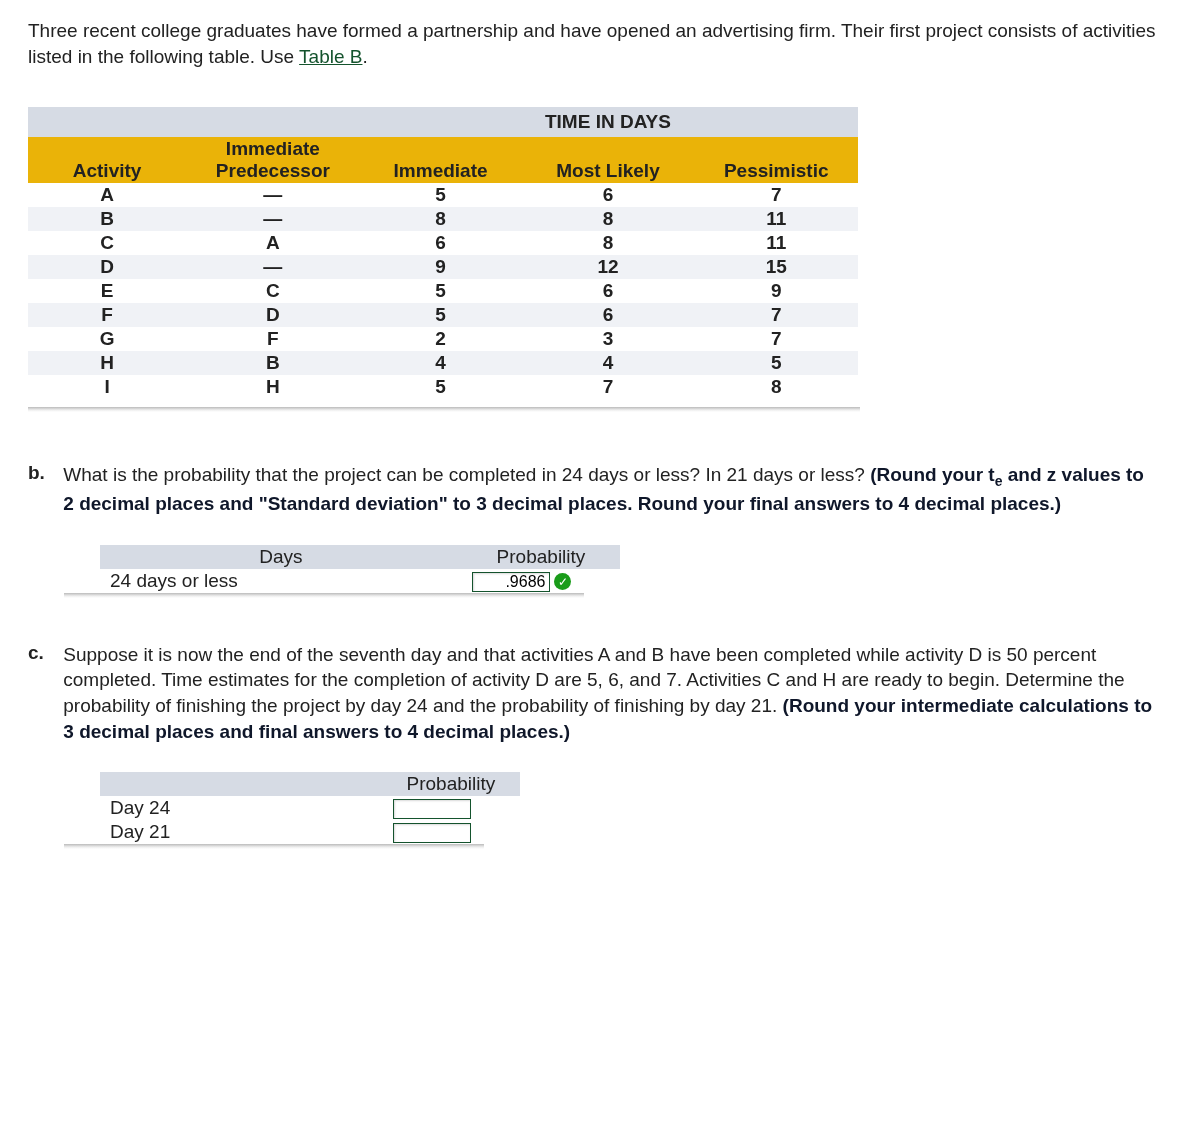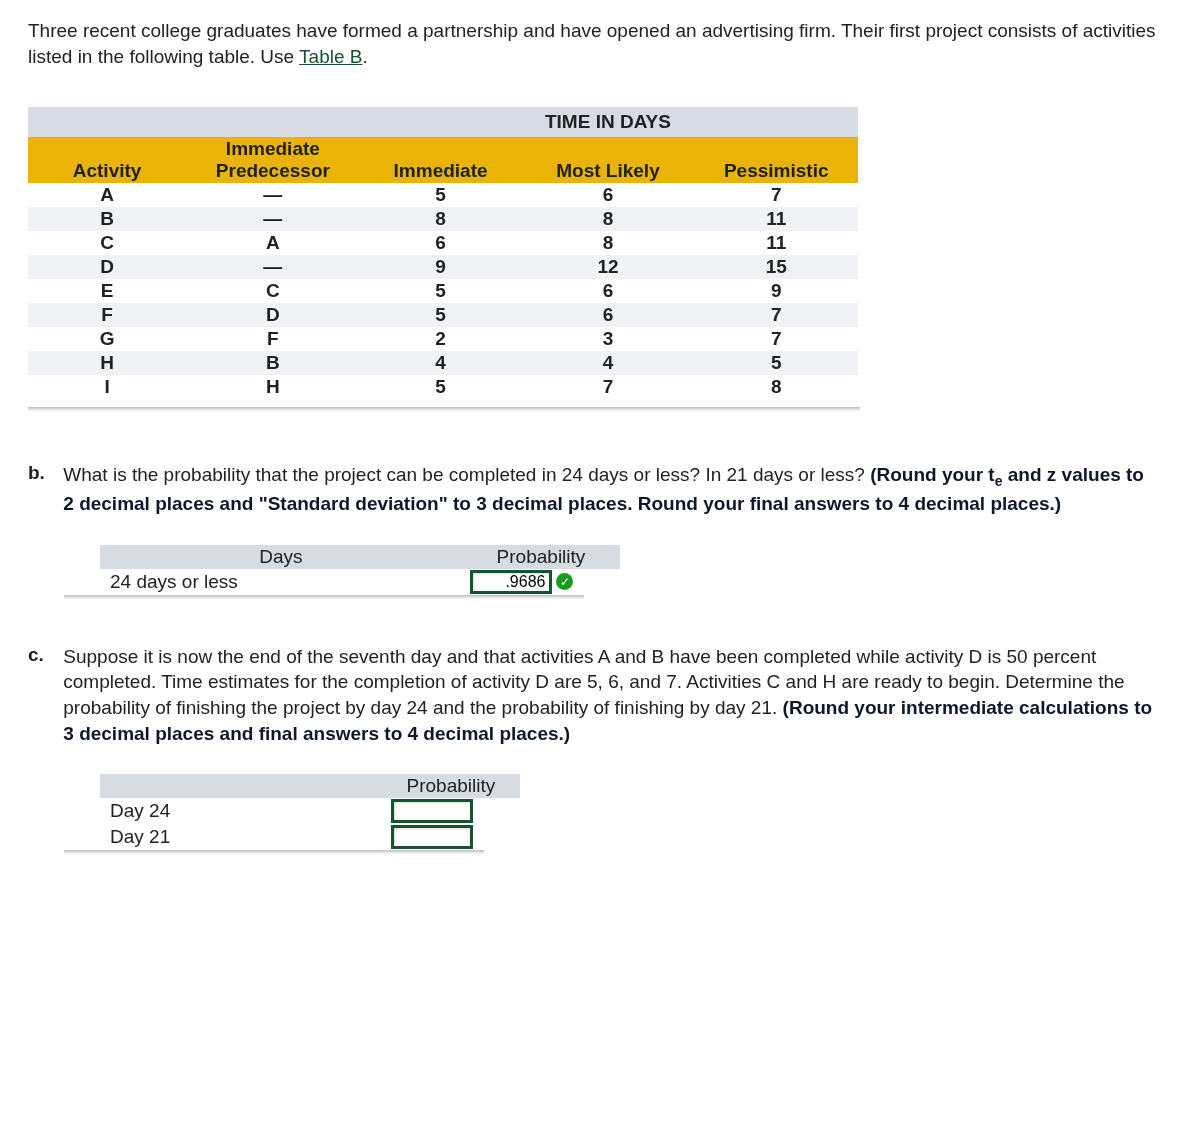--- a/index.html
+++ b/index.html
@@ -82,21 +82,21 @@
     width: 520px;
   }
   .ans-tbl-wrap2 {
     margin-left: 36px;
     margin-top: 24px;
     width: 420px;
   }
   .inp {
     width: 68px;
     height: 18px;
-    border: 3px solid #14532d;
+    border: 1px solid #14532d;
     box-shadow: inset 1px 1px 2px rgba(0,0,0,.15);
     text-align: right;
     padding: 0 4px;
     font-size: 16px;
     font-family: Arial;
   }
   .check {
     display: inline-flex;
     width: 17px;
     height: 17px;

